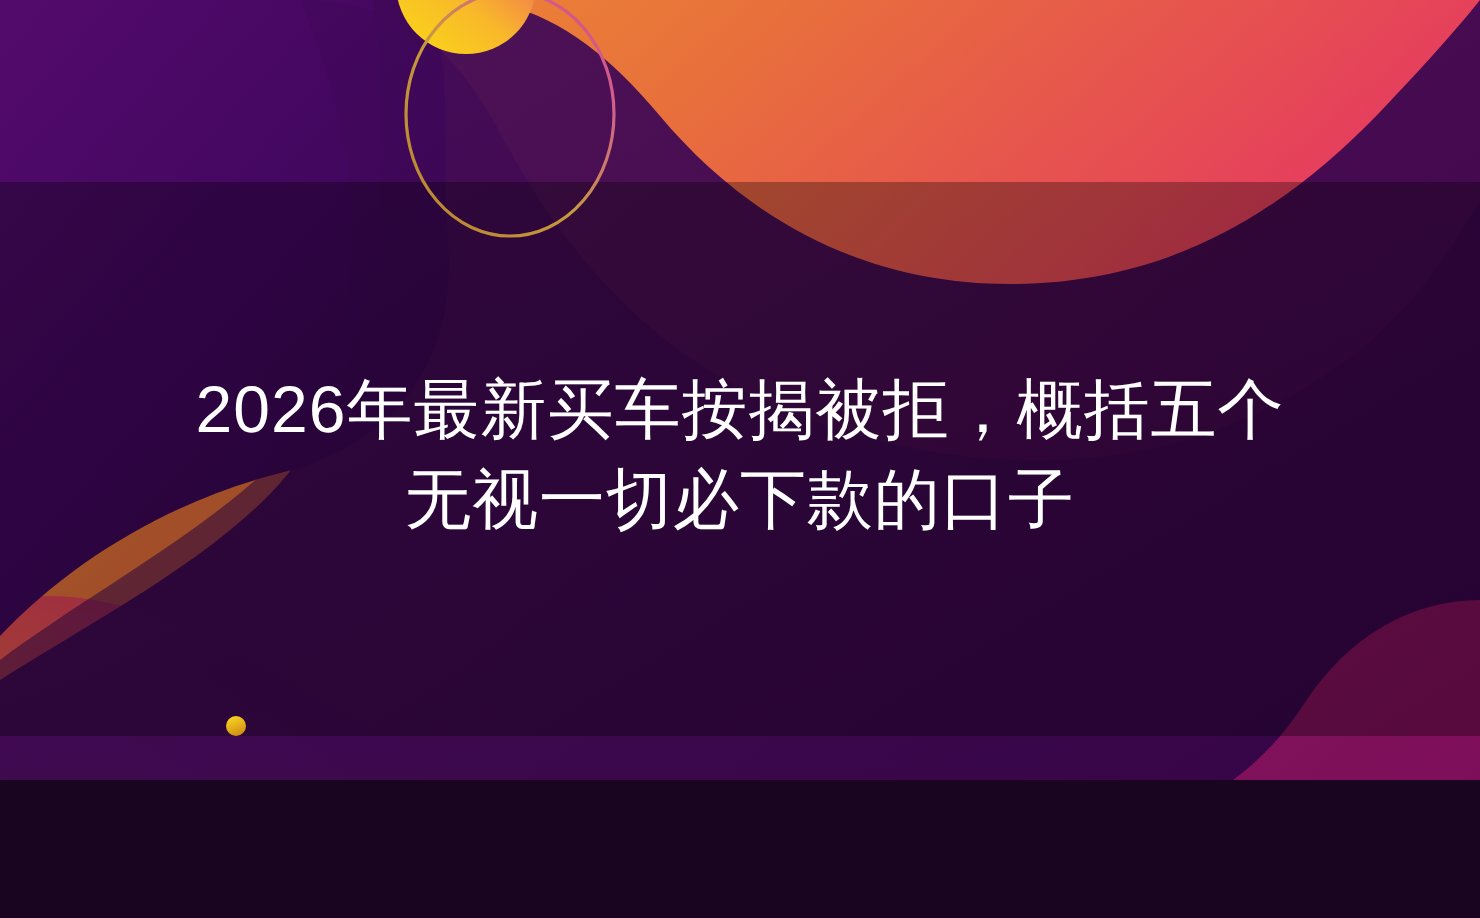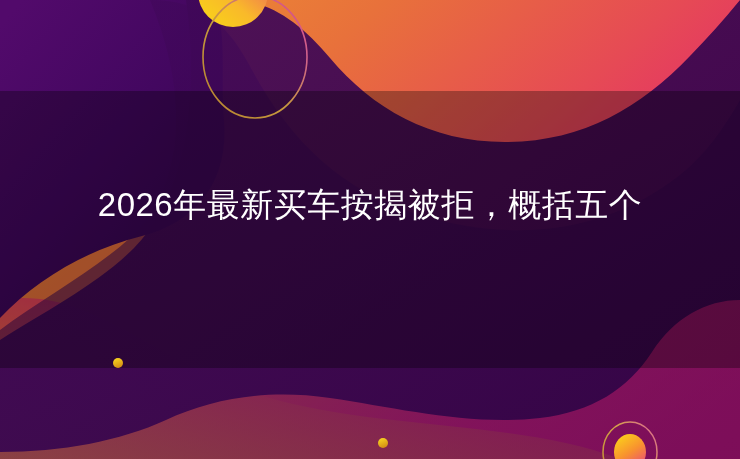--- a/index.html
+++ b/index.html
@@ -3,21 +3,21 @@
 <meta charset="utf-8">
 <style>
   html, body {
     margin: 0;
     padding: 0;
     background: #1a0520;
   }
   #poster {
     position: relative;
     width: 740px;
-    height: 459px;
+    height: 390px;
     overflow: hidden;
     font-family: "Liberation Sans", "DejaVu Sans", sans-serif;
     user-select: none;
   }
   #poster-svg {
     position: absolute;
     left: 0;
     top: 0;
     width: 740px;
     height: 459px;
@@ -220,16 +220,17 @@
       <ellipse cx="630" cy="452" rx="27" ry="30" fill="none" stroke="url(#gRingStroke2)" stroke-width="1.5"></ellipse>
     </g>
 
     <g>
       <ellipse cx="630" cy="452" rx="16" ry="18" fill="url(#gEgg)"></ellipse>
     </g>
   </svg>
 
   <div class="title-block">
     <span class="title-line">2026年最新买车按揭被拒，概括五个</span>
+    <span class="title-line">无视一切必下款的口子</span>
   </div>
 
 
 </div>
 
 </body></html>

